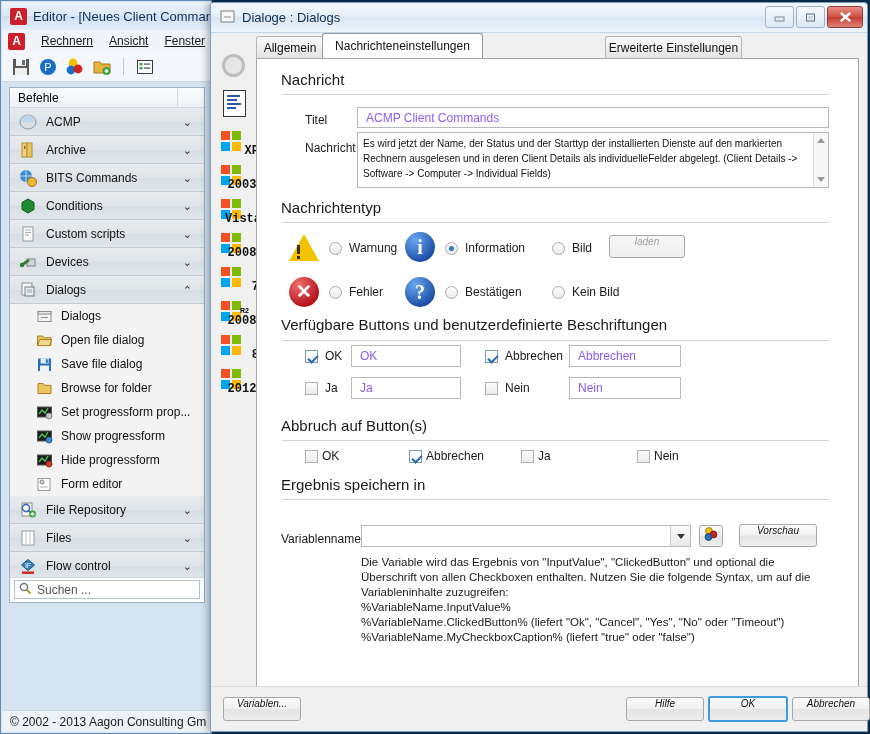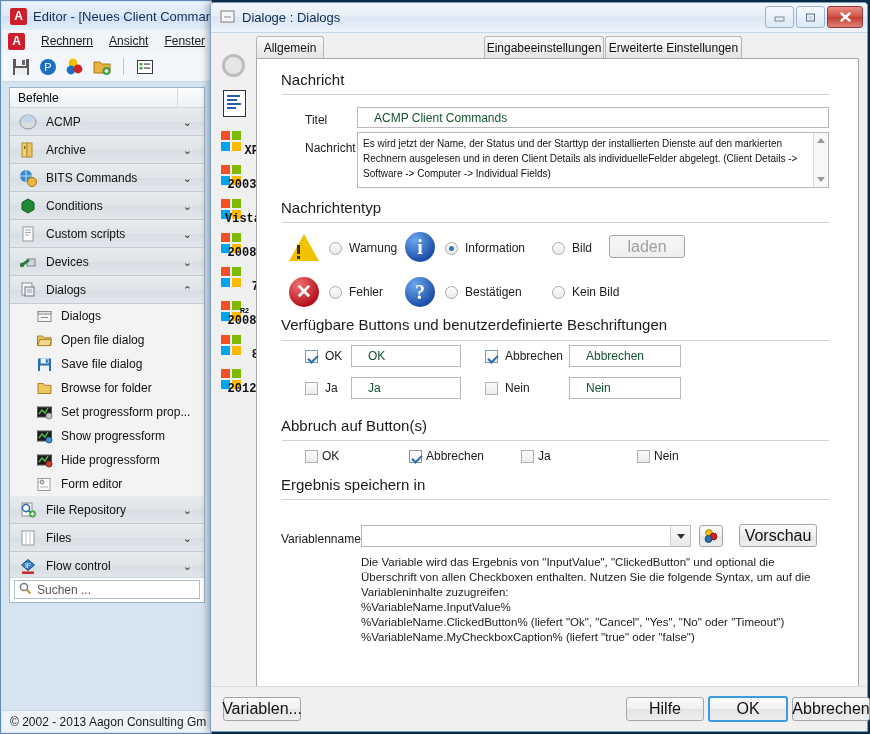--- a/index.html
+++ b/index.html
@@ -148,21 +148,21 @@
   
   #content-pane{
     position:absolute;left:45px;top:25px;right:8px;bottom:44px;
     background:#fff;border:1px solid #a8a8a8;box-sizing:border-box;overflow:hidden;
   }
   .sec-title{position:absolute;font-size:15px;color:#1a1a1a;}
   .sec-rule{position:absolute;height:1px;background:#d2d2d2;}
   .fld-label{position:absolute;font-size:12px;color:#1a1a1a;}
   .txtin{
     position:absolute;border:1px solid #b9b9b9;background:#fff;box-sizing:border-box;
-    font-size:12px;color:#14532d;padding:2px 16px;display:flex;align-items:center;
+    font-size:12px;color:#8b5cf6;padding:2px 8px;display:flex;align-items:center;
   }
   .area{
     position:absolute;border:1px solid #b9b9b9;background:#fff;box-sizing:border-box;
     font-size:10px;color:#111;padding:3px 5px;line-height:15px;overflow:hidden;
   }
   .area-sb{position:absolute;width:14px;background:#f7f7f7;border-left:1px solid #ddd;}
   .area-sb .arr{position:absolute;left:3px;width:0;height:0;border-left:4px solid transparent;border-right:4px solid transparent;}
   .area-sb .up{top:5px;border-bottom:5px solid #9a9a9a;}
   .area-sb .dn{bottom:5px;border-top:5px solid #9a9a9a;}
   
@@ -187,21 +187,21 @@
   .circ-info{background:radial-gradient(circle at 33% 26%,#6aa8ef,#1d4fa8 72%);}
   .circ-q{background:radial-gradient(circle at 33% 26%,#6aa8ef,#1d4fa8 72%);}
   .circ-err{background:radial-gradient(circle at 33% 26%,#ef7070,#b5121b 72%);}
   .glyph{position:absolute;left:0;top:0;width:30px;height:30px;color:#fff;
     font-size:20px;line-height:30px;text-align:center;font-family:"Liberation Serif",serif;font-weight:bold;}
   .glyph.x{font-family:"Liberation Sans",sans-serif;font-size:19px;}
   
   .btn{
     position:absolute;border:1px solid #a6a6a6;border-radius:3px;box-sizing:border-box;
     background:linear-gradient(to bottom,#fbfbfb 0%,#f0f0f0 48%,#e4e4e4 52%,#eeeeee 100%);
-    display:flex;align-items:center;justify-content:center;font-size:16px;color:#111;
+    display:flex;align-items:flex-start;justify-content:center;font-size:10px;color:#111;font-style:italic;
   }
   .btn.disabled{color:#a0a0a0;background:linear-gradient(to bottom,#f6f6f6,#efefef);}
   .btn.default{border:2px solid #3c9ade;border-radius:3px;}
   .combo{
     position:absolute;border:1px solid #b9b9b9;background:#fff;box-sizing:border-box;
   }
   .combo .cbtn{position:absolute;right:0;top:0;bottom:0;width:19px;
     background:linear-gradient(to bottom,#fbfbfb,#e9e9e9);border-left:1px solid #cfcfcf;
     display:flex;align-items:center;justify-content:center;}
   .combo .cbtn .tri{width:0;height:0;border-left:4px solid transparent;border-right:4px solid transparent;
@@ -604,22 +604,22 @@
             <span class="q4"></span>
           </span>
         <span class="os-label">2012</span>
       </span>
     </div>
 
     <div id="tabs">
       <div class="tab" style="left:0;width:68px;">
         <span>Allgemein</span>
       </div>
-      <div class="tab" style="left:228px;width:120px;">
-        <span>Eingabeeinstellungen</span>
+      <div class="tab active" style="left:66px;width:161px;">
+        <span>Nachrichteneinstellungen</span>
       </div>
       <div class="tab" style="left:349px;width:137px;">
         <span>Erweiterte Einstellungen</span>
       </div>
     </div>
 
     <div id="content-pane">
 
       <div class="sec-title" style="left:24px;top:12px;">Nachricht</div>
       <div class="sec-rule" style="left:25px;top:35px;width:547px;"></div>

